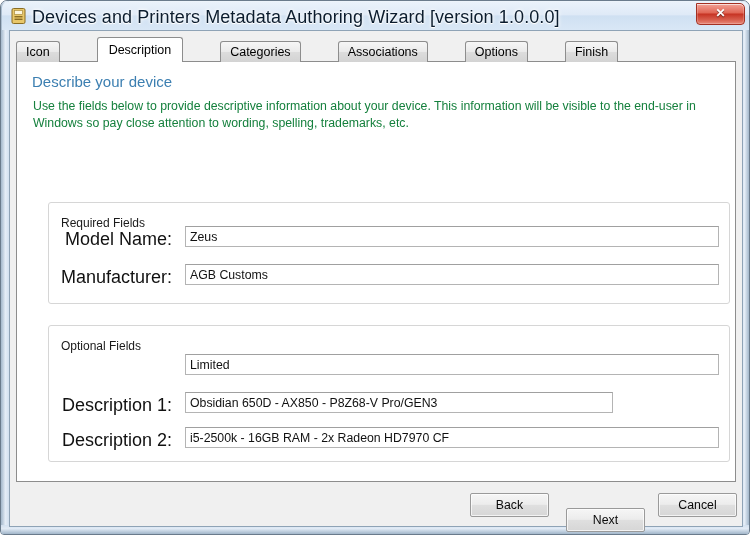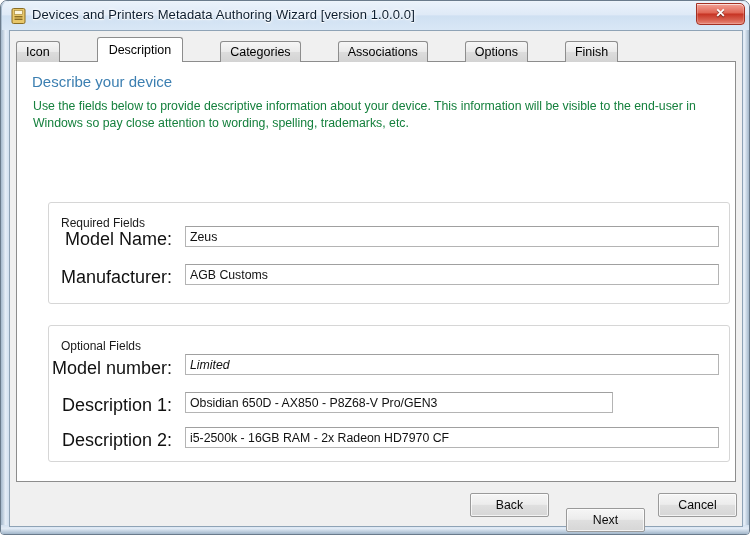--- a/index.html
+++ b/index.html
@@ -60,21 +60,21 @@
     border-radius: 6px 6px 0 0;
   }
   .title-icon {
     position: absolute;
     left: 9px; top: 6px;
     width: 15px; height: 16px;
   }
   .title-text {
     position: absolute;
     left: 30px; top: 5px;
-    font-size: 13px;
+    font-size: 18px;
     color: #0b1c2e;
     text-shadow: 0 0 3px #ffffff, 0 0 5px #ffffff, 0 1px 0 #ffffff;
     white-space: nowrap;
     letter-spacing: .1px;
   }
   .close-btn {
     position: absolute;
     right: 5px; top: 1px;
     width: 47px; height: 20px;
     border-radius: 0 5px 4px 4px;
@@ -268,22 +268,21 @@
         <span class="groupbox-title">Required Fields</span>
       </div>
       <div class="field-label" style="left:31px; top:167px; width:124px;">Model Name:</div>
       <input class="field-input" style="left: 168px; top: 164px; width: 534px;" value="Zeus">
       <div class="field-label" style="left:31px; top:205px; width:124px;">Manufacturer:</div>
       <input class="field-input" style="left: 168px; top: 202px; width: 534px;" value="AGB Customs">
 
       <div class="groupbox" id="group-optional">
         <span class="groupbox-title">Optional Fields</span>
       </div>
-      <div class="field-label" style="left:31px; top:296px; width:124px;">Model number:</div>
-      <input class="field-input" style="left: 168px; top: 292px; width: 534px; font-style: italic;" value="Limited">
+      <input class="field-input" style="left: 168px; top: 292px; width: 534px;" value="Limited">
       <div class="field-label" style="left:31px; top:333px; width:124px;">Description 1:</div>
       <input class="field-input" style="left: 168px; top: 330px; width: 428px;" value="Obsidian 650D - AX850 - P8Z68-V Pro/GEN3">
       <div class="field-label" style="left:31px; top:368px; width:124px;">Description 2:</div>
       <input class="field-input" style="left: 168px; top: 365px; width: 534px;" value="i5-2500k - 16GB RAM - 2x Radeon HD7970 CF">
 
     </div>
 
     <div class="btn" id="btn-back">Back</div>
     <div class="btn" id="btn-next">Next</div>
     <div class="btn" id="btn-cancel">Cancel</div>

